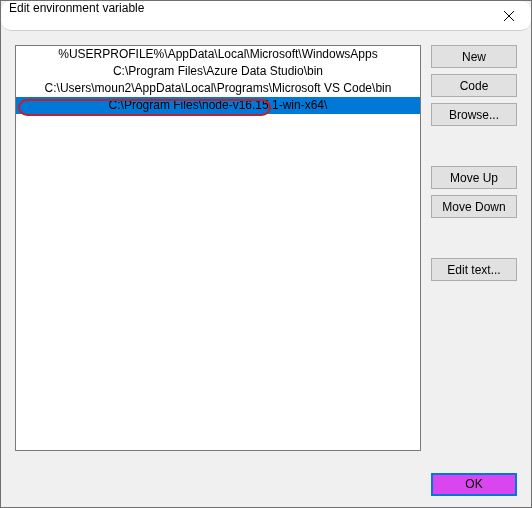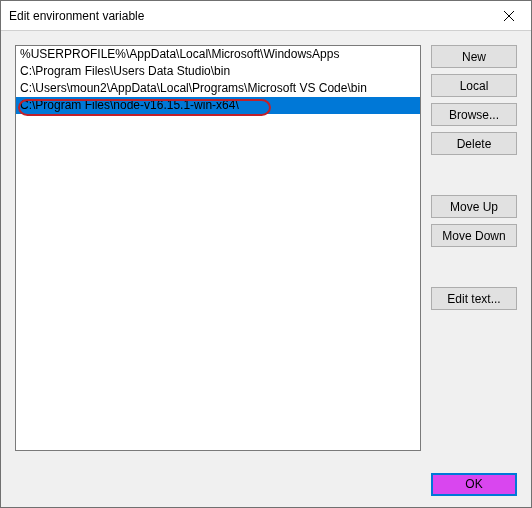--- a/index.html
+++ b/index.html
@@ -6,34 +6,35 @@
     body {
       width: 532px; height: 508px;
       background: #fff;
       font-family: "Segoe UI", Tahoma, sans-serif;
       font-size: 12px; color: #000;
       overflow: hidden;
     }
     .window { width: 532px; height: 508px; border: 1px solid #707070; background: #f0f0f0; display: flex; flex-direction: column; }
     .titlebar {
       height: 30px; background: #fff;
-      display: flex; align-items: center; justify-content: space-between;
-      padding-left: 8px; border-bottom: 1px solid #d0d0d0;
+      display: flex; justify-content: space-between;
+      padding-left: 8px; border-bottom: 1px solid #d0d0d0; border-radius: 10px;
     }
     .title { font-size: 12px; }
     .close-btn { width: 45px; height: 29px; display:flex; align-items:center; justify-content:center; }
     .content { flex: 1; display: flex; padding: 14px 14px 10px 14px; gap: 10px; }
     .listbox {
       flex: 1; background: #fff; border: 1px solid #7a7a7a;
       overflow: hidden; position: relative;
     }
     .list-row {
       height: 17px; line-height: 17px; padding: 0 4px;
       white-space: nowrap; overflow: hidden; text-overflow: clip;
       font-size: 12px;
+      text-align: center;
     }
     .list-row.selected { background: #0078d7; color: #000000; }
     .highlight-ring {
       position: absolute; left: 2px; top: 53px; width: 253px; height: 17px;
       border: 2px solid #c0202a; border-radius: 10px / 9px;
       pointer-events: none;
     }
     .btn-col { width: 86px; display: flex; flex-direction: column; gap: 6px; }
     .btn {
       height: 23px; background: #e1e1e1; border: 1px solid #adadad;
@@ -54,31 +55,30 @@
     <div class="close-btn">
       <svg width="10" height="10" viewBox="0 0 10 10">
           <path d="M0 0 L10 10 M10 0 L0 10" stroke="#000" stroke-width="1"></path>
         </svg>
     </div>
   </div>
 
   <div class="content">
     <div class="listbox">
       <div class="list-row">%USERPROFILE%\AppData\Local\Microsoft\WindowsApps</div>
-      <div class="list-row">C:\Program Files\Users Data Studio\bin</div>
+      <div class="list-row">C:\Program Files\Azure Data Studio\bin</div>
       <div class="list-row">C:\Users\moun2\AppData\Local\Programs\Microsoft VS Code\bin</div>
       <div class="list-row selected">C:\Program Files\node-v16.15.1-win-x64\</div>
       <div class="highlight-ring"></div>
     </div>
 
     <div class="btn-col">
       <button class="btn">New</button>
-      <button class="btn">Local</button>
+      <button class="btn">Code</button>
       <button class="btn">Browse...</button>
-      <button class="btn">Delete</button>
       <div class="spacer-sm"></div>
       <button class="btn">Move Up</button>
       <button class="btn">Move Down</button>
       <div class="spacer-md"></div>
       <button class="btn">Edit text...</button>
     </div>
   </div>
 
   <div class="footer">
     <button class="btn primary">OK</button>

